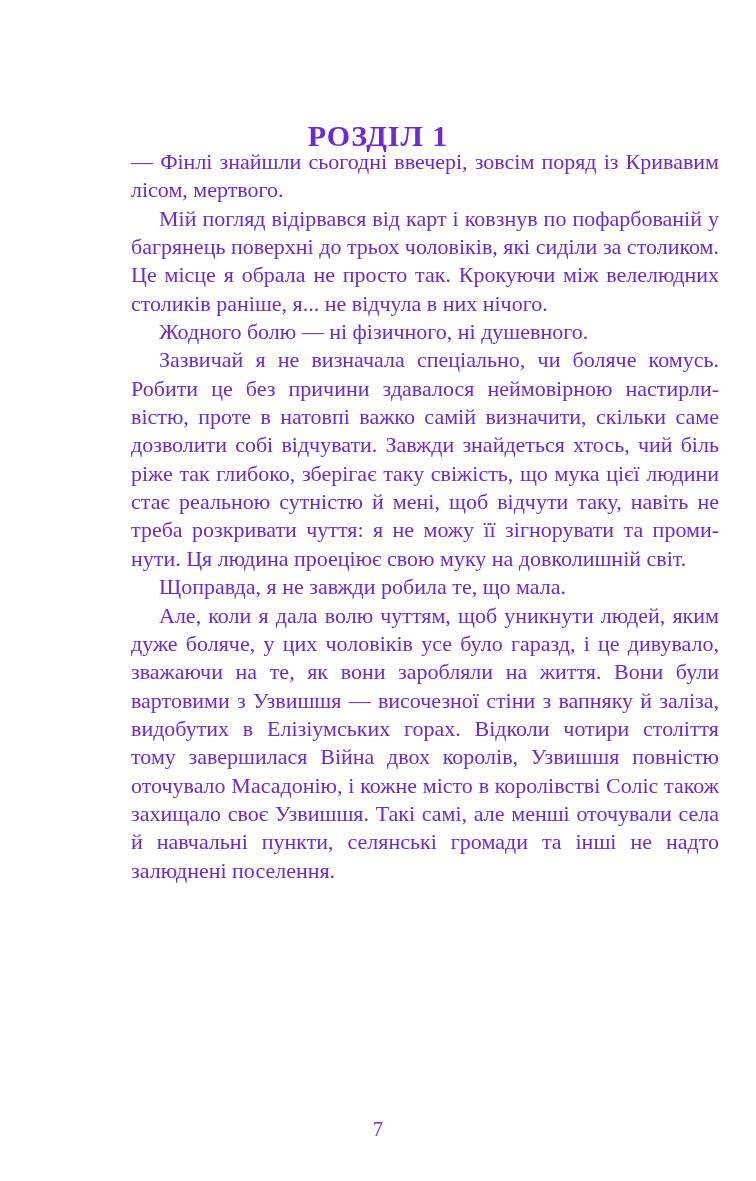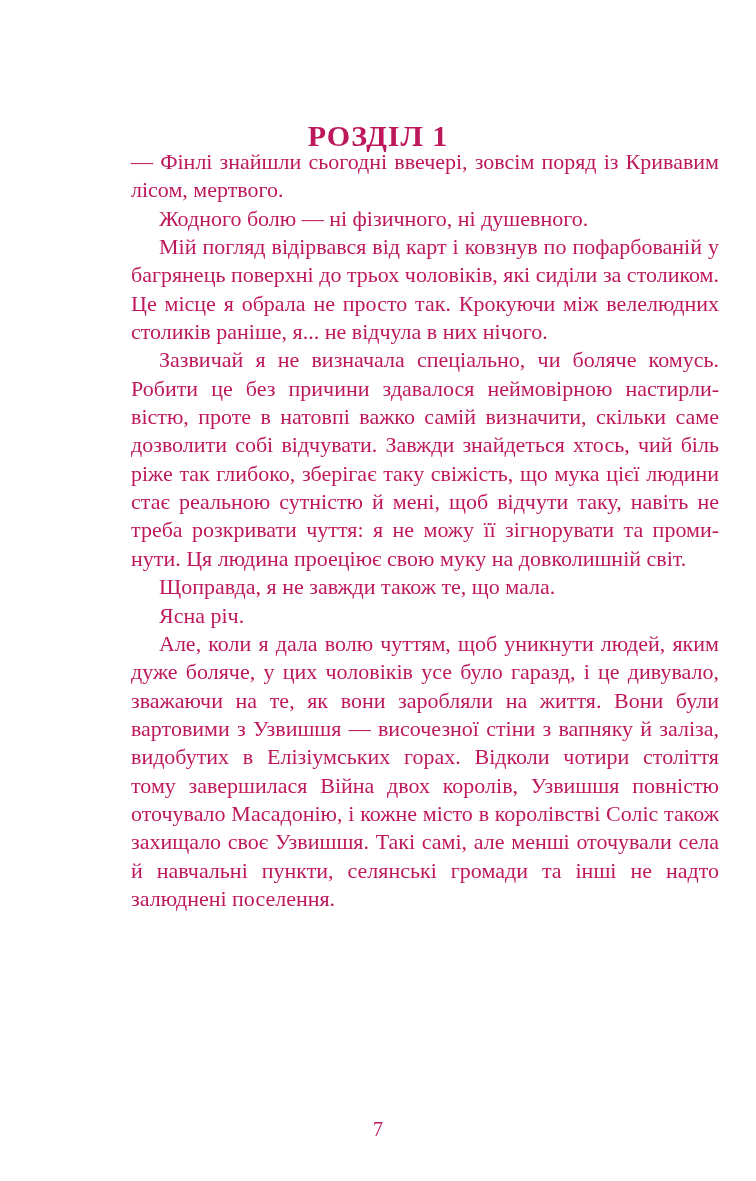--- a/index.html
+++ b/index.html
@@ -5,21 +5,21 @@
   html, body {
     margin: 0;
     padding: 0;
     background: #ffffff;
   }
   .book-page {
     position: relative;
     width: 756px;
     height: 1181px;
     background: #ffffff;
-    color: #be185d;
+    color: #6d28d9;
     font-family: "Liberation Serif", serif;
     overflow: hidden;
   }
   .chapter-title {
     position: absolute;
     top: 96px;
     left: 84px;
     width: 588px;
     text-align: center;
     font-size: 30px;
@@ -59,23 +59,22 @@
 </style>
 </head>
 <body>
 
 <div class="book-page">
 
   <h1 class="chapter-title">РОЗДІЛ 1</h1>
 
   <div class="body-text">
     <p class="noindent">— Фінлі знайшли сьогодні ввечері, зовсім поряд із Крива­вим лісом, мертвого.</p>
+    <p>Мій погляд відірвався від карт і ковзнув по пофарбова­ній у багрянець поверхні до трьох чоловіків, які сиділи за столиком. Це місце я обрала не просто так. Крокуючи між велелюдних столиків раніше, я... не відчула в них нічого.</p>
     <p>Жодного болю — ні фізичного, ні душевного.</p>
-    <p>Мій погляд відірвався від карт і ковзнув по пофарбова­ній у багрянець поверхні до трьох чоловіків, які сиділи за столиком. Це місце я обрала не просто так. Крокуючи між велелюдних столиків раніше, я... не відчула в них нічого.</p>
     <p>Зазвичай я не визначала спеціально, чи боляче комусь. Робити це без причини здавалося неймовірною настирли­вістю, проте в натовпі важко самій визначити, скільки саме дозволити собі відчувати. Завжди знайдеться хтось, чий біль ріже так глибоко, зберігає таку свіжість, що мука цієї люди­ни стає реальною сутністю й мені, щоб відчути таку, навіть не треба розкривати чуття: я не можу її зігнорувати та проми­нути. Ця людина проеціює свою муку на довколишній світ.</p>
-    <p>Щоправда, я не завжди також те, що мала.</p>
-    <p>Ясна річ.</p>
+    <p>Щоправда, я не завжди робила те, що мала.</p>
     <p>Але, коли я дала волю чуттям, щоб уникнути людей, яким дуже боляче, у цих чоловіків усе було гаразд, і це ди­вувало, зважаючи на те, як вони заробляли на життя. Вони були вартовими з Узвишшя — височезної стіни з вапняку й заліза, видобутих в Елізіумських горах. Відколи чотири століття тому завершилася Війна двох королів, Узвишшя повністю оточувало Масадонію, і кожне місто в королів­стві Соліс також захищало своє Узвишшя. Такі самі, але менші оточували села й навчальні пункти, селянські гро­мади та інші не надто залюднені поселення.</p>
   </div>
 
   <div class="page-footer">7</div>
 
 </div>
 
 </body></html>

